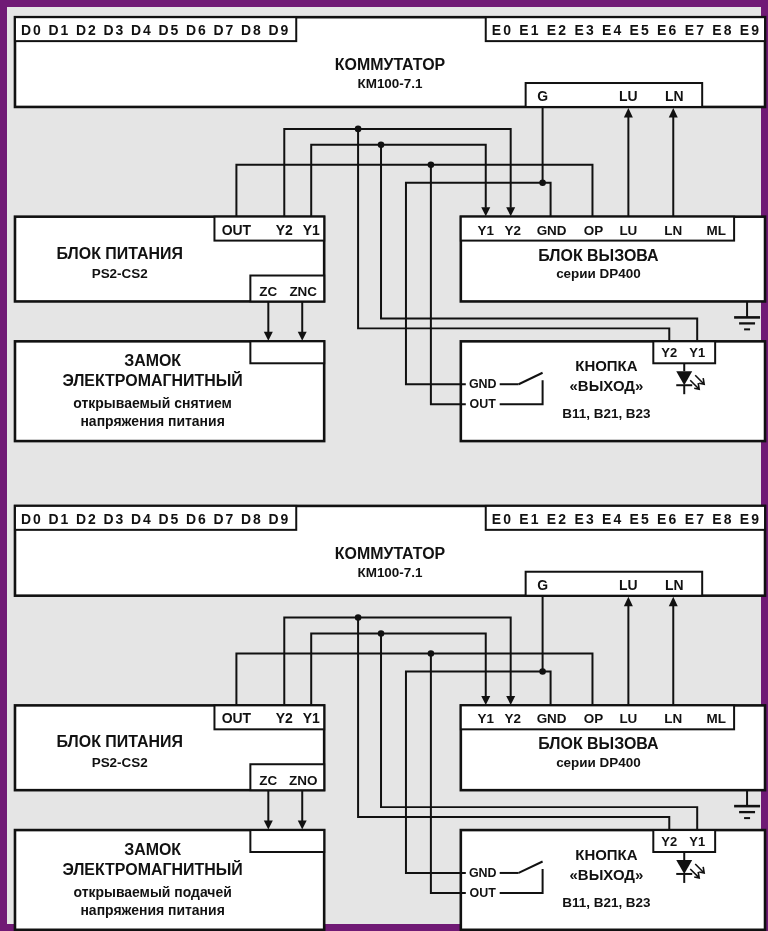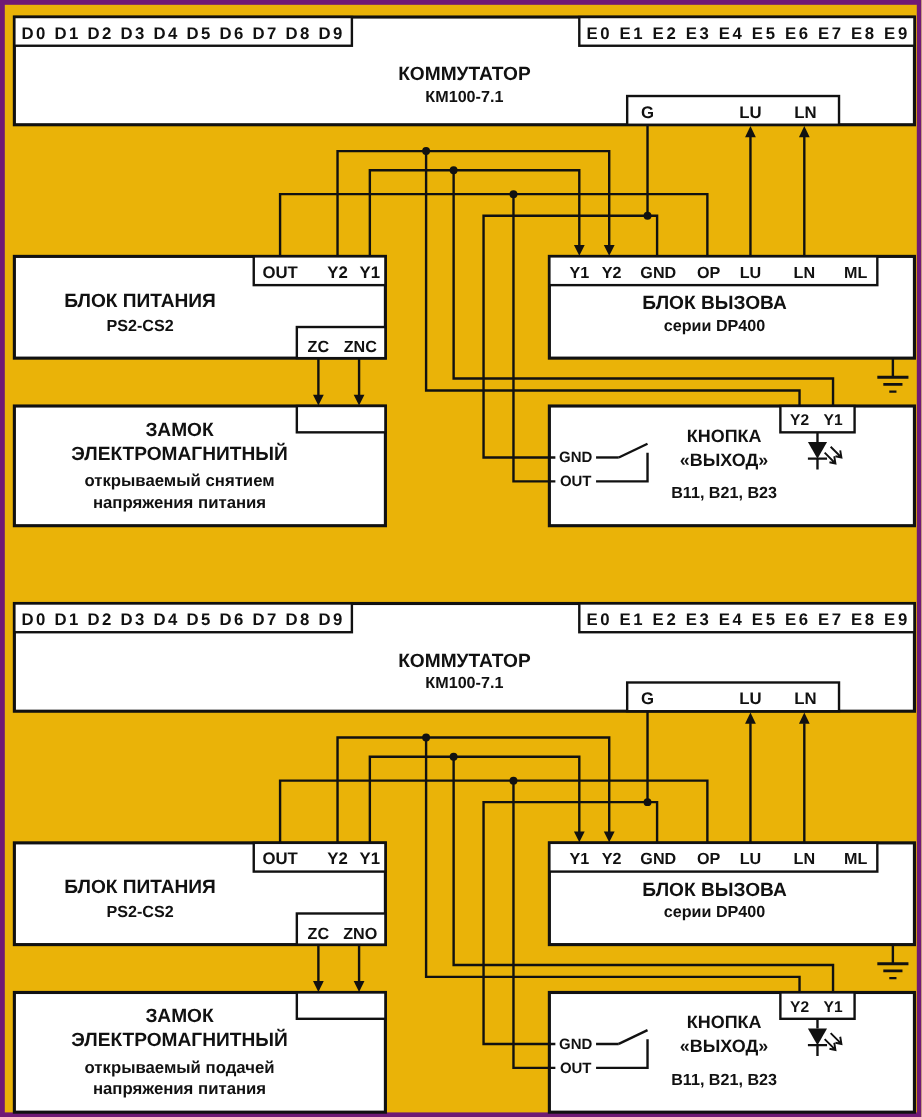--- a/index.html
+++ b/index.html
@@ -1,16 +1,16 @@
 <!DOCTYPE html>
 <html><head>
 <meta charset="utf-8">
 <style>
   html,body{margin:0;padding:0;background:#ffffff;}
-  .page{width:768px;height:931px;background:#eab308;position:relative;border:4px solid #701a75;box-sizing:border-box;}
+  .page{width:768px;height:931px;background:#e5e5e5;position:relative;border:7px solid #701a75;box-sizing:border-box;}
   svg{display:block;}
   text{font-family:"Liberation Sans","DejaVu Sans",sans-serif;font-weight:bold;fill:#111111;}
   .f16{font-size:16px}
   .f15{font-size:15px}
   .f14{font-size:14px}
   .f135{font-size:13.5px}
   .f13{font-size:13px}
   .f125{font-size:12.5px}
   .mid{text-anchor:middle}
 </style>

